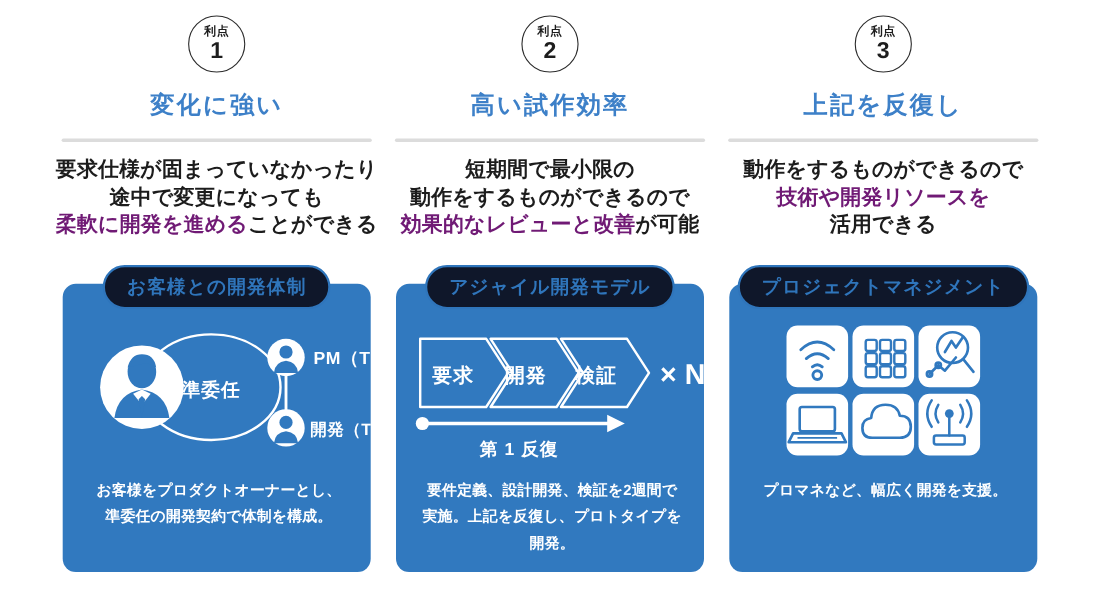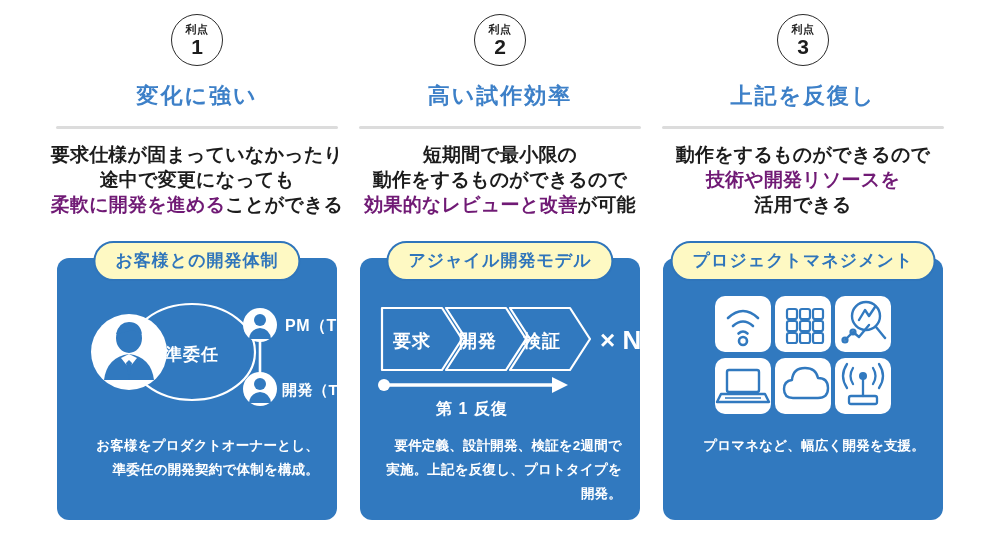--- a/index.html
+++ b/index.html
@@ -48,30 +48,30 @@
   
   .card{
     position:absolute;left:10px;top:258px;
     width:280px;height:262px;
     background:#3179bf;border-radius:12px;
     box-sizing:border-box;
   }
   .pill{
     position:absolute;left:50%;transform:translateX(-50%);
     top:-17px;
-    background:#fef9c3;border:2px solid #2f75bb;border-radius:999px;
+    background:#0f172a;border:2px solid #2f75bb;border-radius:999px;
     padding:6px 20px 7px;
     font-size:17px;font-weight:700;letter-spacing:1px;
     color:#2f75bb;white-space:nowrap;font-family:Liberation Serif, serif;
   }
   .card-art{position:absolute;left:0;top:32px;width:280px;height:130px;}
   .card-note{
     position:absolute;left:22px;right:18px;top:176px;
     color:#ffffff;font-size:13.5px;font-weight:700;line-height:24px;
-    letter-spacing:.2px;text-align:right;
+    letter-spacing:.2px;text-align:center;
   }
 
   svg{display:block;}
 </style>
 </head>
 <body>
 
 <div class="board">
 
   <div class="col col-1">

